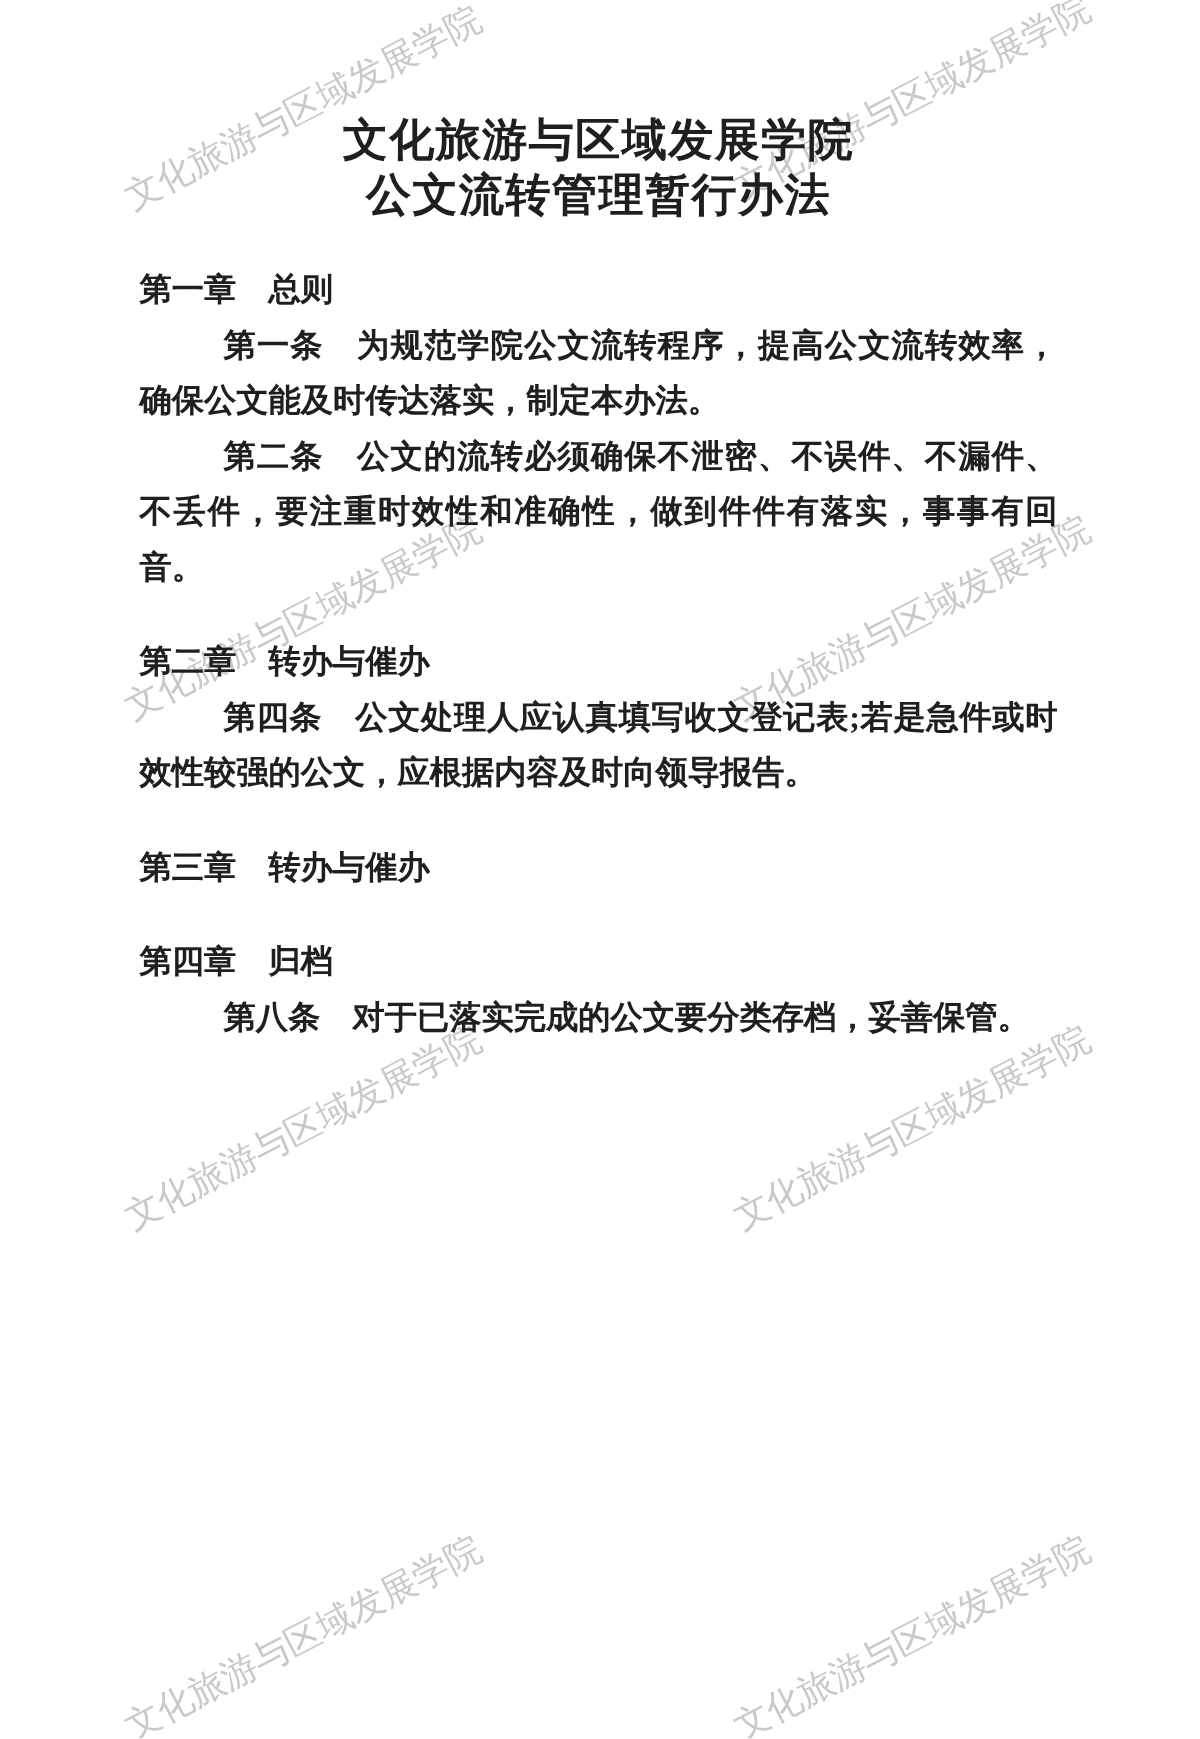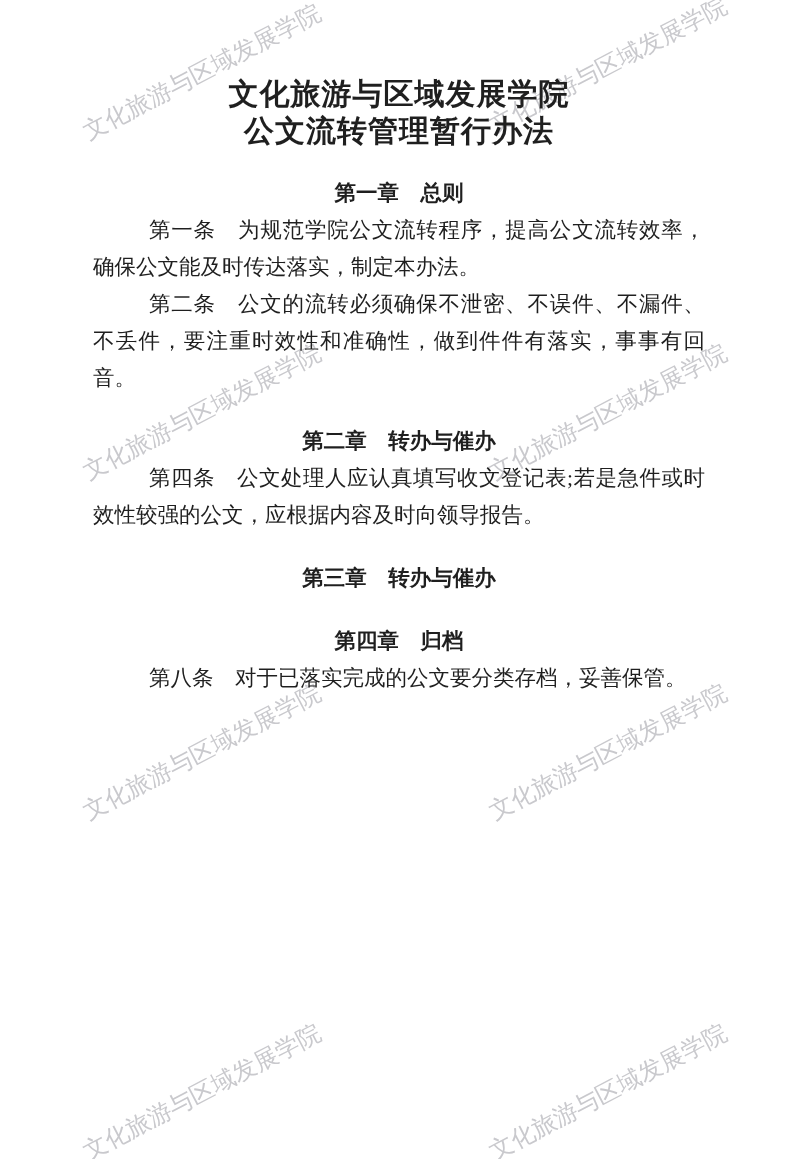--- a/index.html
+++ b/index.html
@@ -33,32 +33,32 @@
     padding: 75px 95px 0 93px;
   }
   .doc-title {
     text-align: center;
     font-size: 30px;
     line-height: 37px;
     font-weight: bold;
     letter-spacing: 1px;
   }
   .chapter-heading {
-    text-align: center;
     font-size: 21.5px;
     line-height: 37px;
     font-weight: bold;
     margin-top: 26px;
   }
   .para {
     font-size: 21.5px;
     line-height: 37px;
     text-align: justify;
     text-justify: inter-character;
     text-indent: 56px;
+    font-weight: bold;
   }
 </style>
 </head>
 <body>
 
 <div class="page">
 
   <div class="wm-layer">
     <span class="wm" style="left:202px; top:72px;">文化旅游与区域发展学院</span>
     <span class="wm" style="left:608px; top:65px;">文化旅游与区域发展学院</span>

